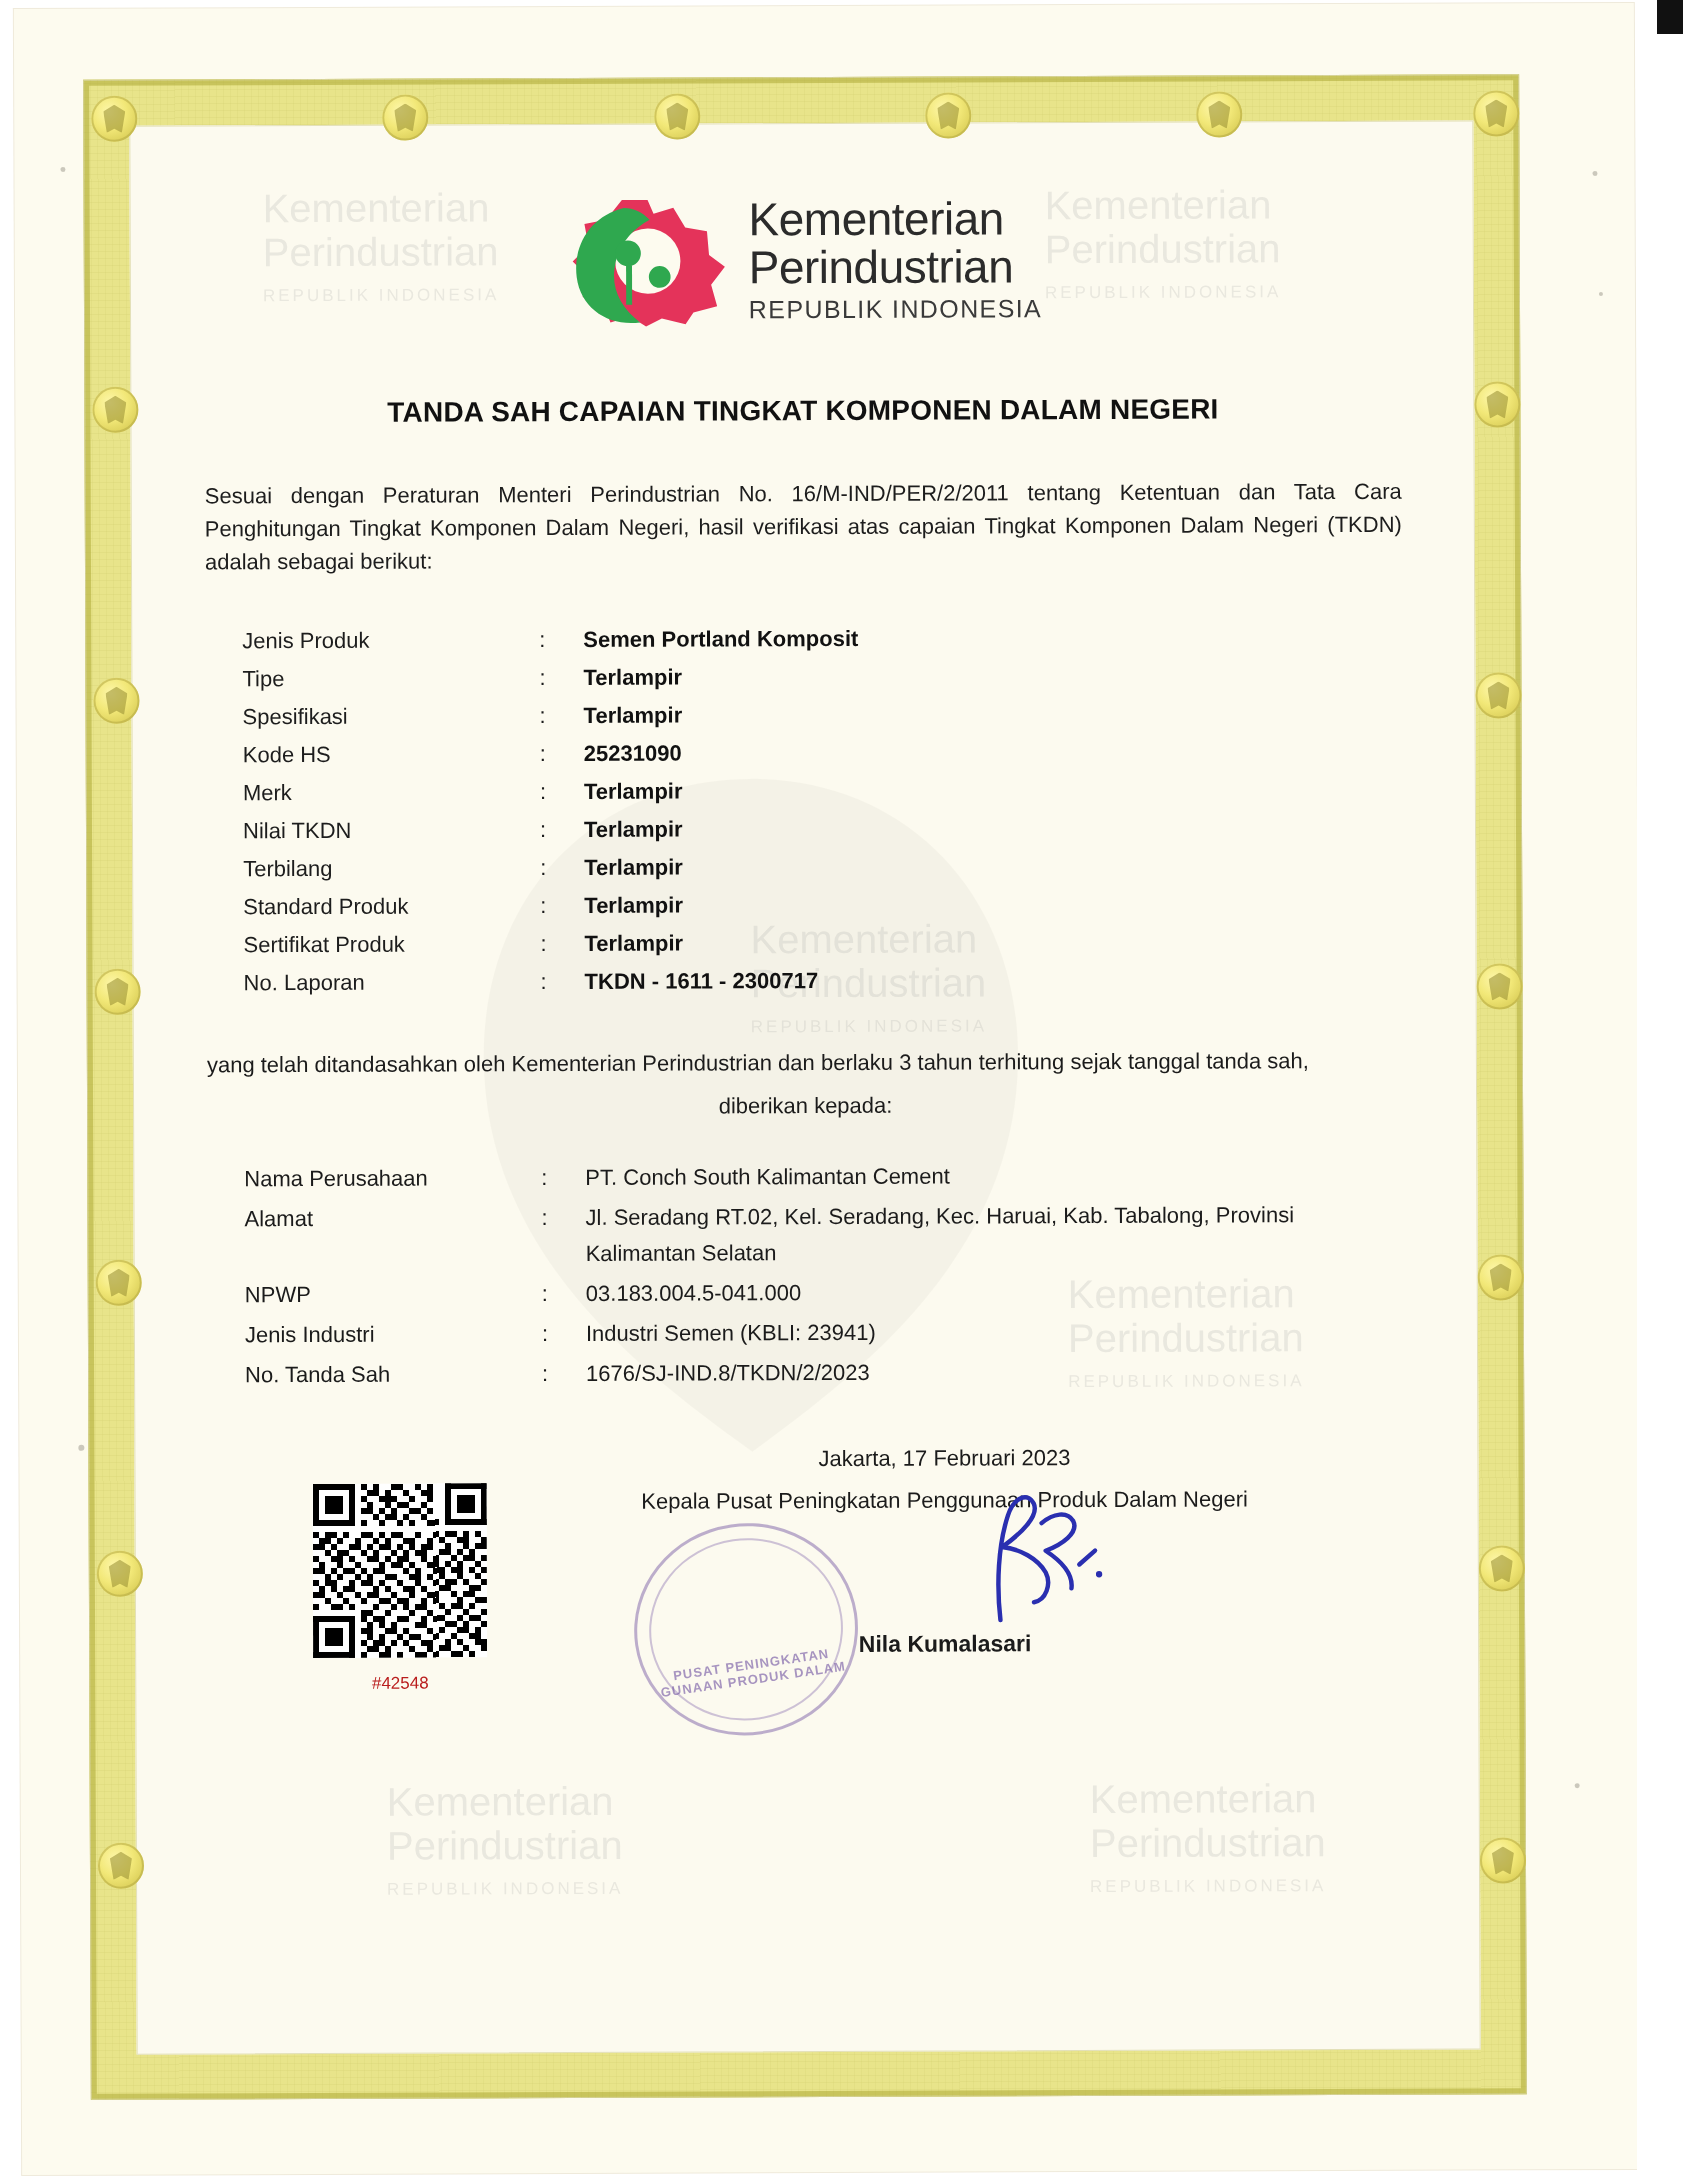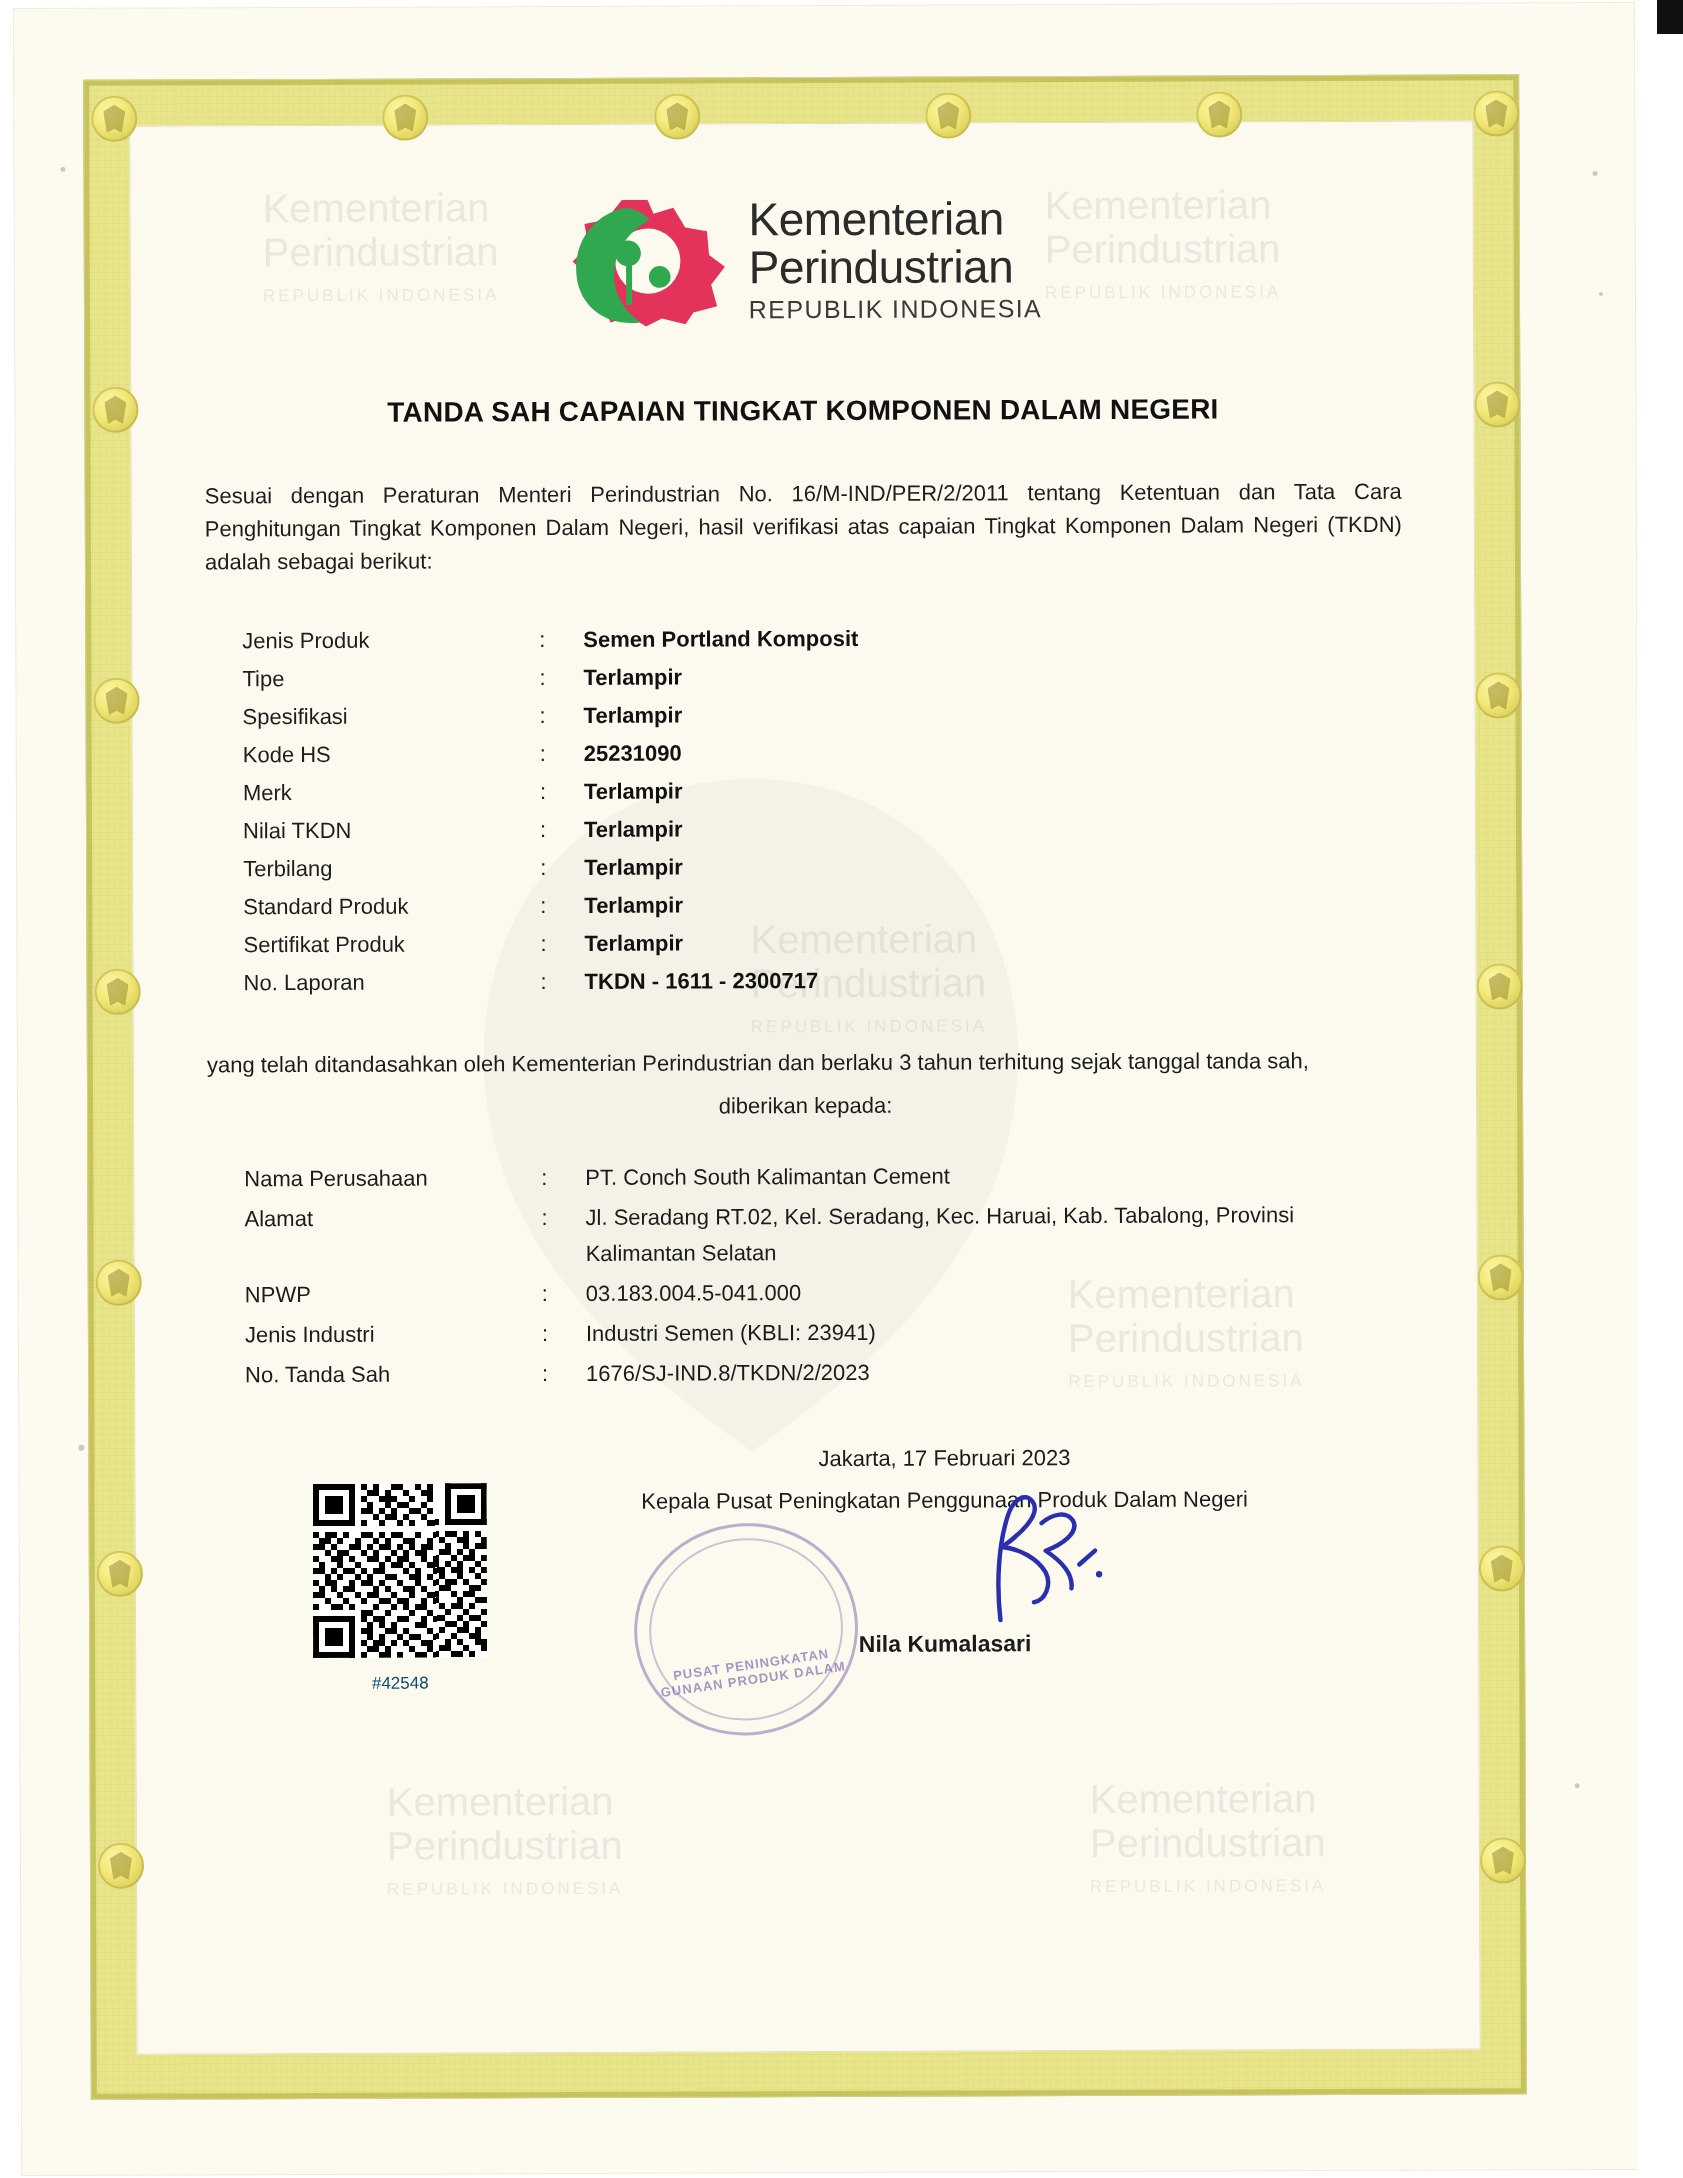--- a/index.html
+++ b/index.html
@@ -266,21 +266,21 @@
     text-align: center;
   }
   .qr {
     width: 174px; height: 174px;
     image-rendering: pixelated;
     background: #fff;
   }
   .qr-id {
     font-size: 17px;
     margin-top: 12px;
-    color: #0c4a6e;
+    color: #b91c1c;
   }
 
   
   .wm {
     position: absolute;
     color: rgba(150,150,150,.18);
     font-size: 40px;
     line-height: 44px;
     pointer-events: none;
     white-space: nowrap;

